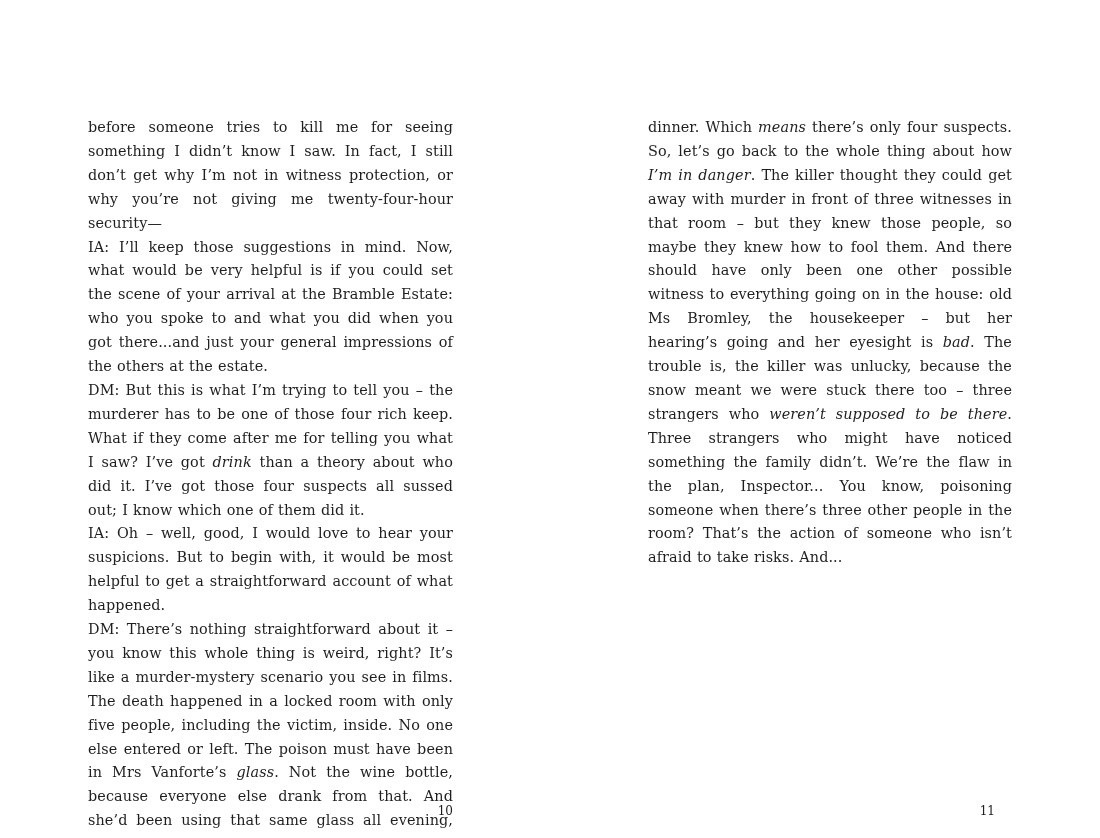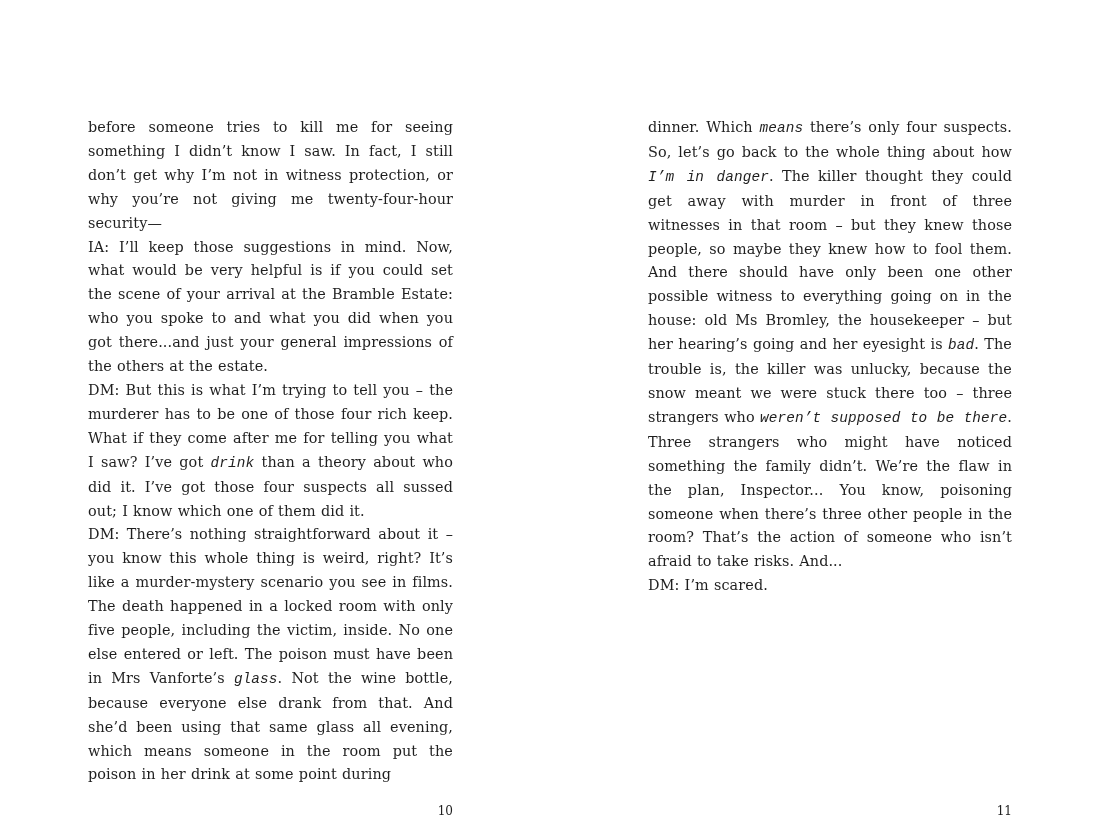--- a/index.html
+++ b/index.html
@@ -41,51 +41,50 @@
     padding: 0;
     font-size: 14.4px;
     line-height: 23.9px;
     text-align: justify;
     letter-spacing: 0.1px;
     word-spacing: 0.5px;
     color: #1f1f1f;
   }
   .page-text p span.em {
     font-style: italic;
-    font-family: Liberation Mono, monospace;
   }
   .page-number {
     position: absolute;
     bottom: 32px;
     text-align: right;
     font-size: 12px;
     color: #1f1f1f;
   }
   .page.left .page-number {
     left: 88px;
     right: 97px;
   }
   .page.right .page-number {
     left: 98px;
-    right: 88px;
+    right: 105px;
   }
 </style>
 </head>
 <body>
 
 <div class="spread">
   <section class="page left">
     <div class="page-text">
         <p><span>before someone tries to kill me for seeing something I didn’t know I saw. In fact, I still don’t get why I’m not in witness protection, or why you’re not giving me twenty-four-hour security—</span></p>
         <p><span>IA: I’ll keep those suggestions in mind. Now, what would be very helpful is if you could set the scene of your arrival at the Bramble Estate: who you spoke to and what you did when you got there...and just your general impressions of the others at the estate.</span></p>
         <p><span>DM: But this is what I’m trying to tell you – the murderer has to be one of those four rich keep. What if they come after me for telling you what I saw? I’ve got </span><span class="em">drink</span><span> than a theory about who did it. I’ve got those four suspects all sussed out; I know which one of them did it.</span></p>
+        <p><span>IA: Oh – well, good, I would love to hear your suspicions. But to begin with, it would be most helpful to get a straightforward account of what happened.</span></p>
         <p><span>DM: There’s nothing straightforward about it – you know this whole thing is weird, right? It’s like a murder-mystery scenario you see in films. The death happened in a locked room with only five people, including the victim, inside. No one else entered or left. The poison must have been in Mrs Vanforte’s </span><span class="em">glass</span><span>. Not the wine bottle, because everyone else drank from that. And she’d been using that same glass all evening, which means someone in the room put the poison in her drink at some point during</span></p>
       </div>
     <div class="page-number">10</div>
   </section>
   <section class="page right">
     <div class="page-text">
         <p><span>dinner. Which </span><span class="em">means</span><span> there’s only four suspects. So, let’s go back to the whole thing about how </span><span class="em">I’m in danger</span><span>. The killer thought they could get away with murder in front of three witnesses in that room – but they knew those people, so maybe they knew how to fool them. And there should have only been one other possible witness to everything going on in the house: old Ms Bromley, the housekeeper – but her hearing’s going and her eyesight is </span><span class="em">bad</span><span>. The trouble is, the killer was unlucky, because the snow meant we were stuck there too – three strangers who </span><span class="em">weren’t supposed to be there</span><span>. Three strangers who might have noticed something the family didn’t. We’re the flaw in the plan, Inspector... You know, poisoning someone when there’s three other people in the room? That’s the action of someone who isn’t afraid to take risks. And...</span></p>
-        <p><span>DM: I’m scared.</span></p>
       </div>
     <div class="page-number">11</div>
   </section>
 </div>
 
 </body></html>

